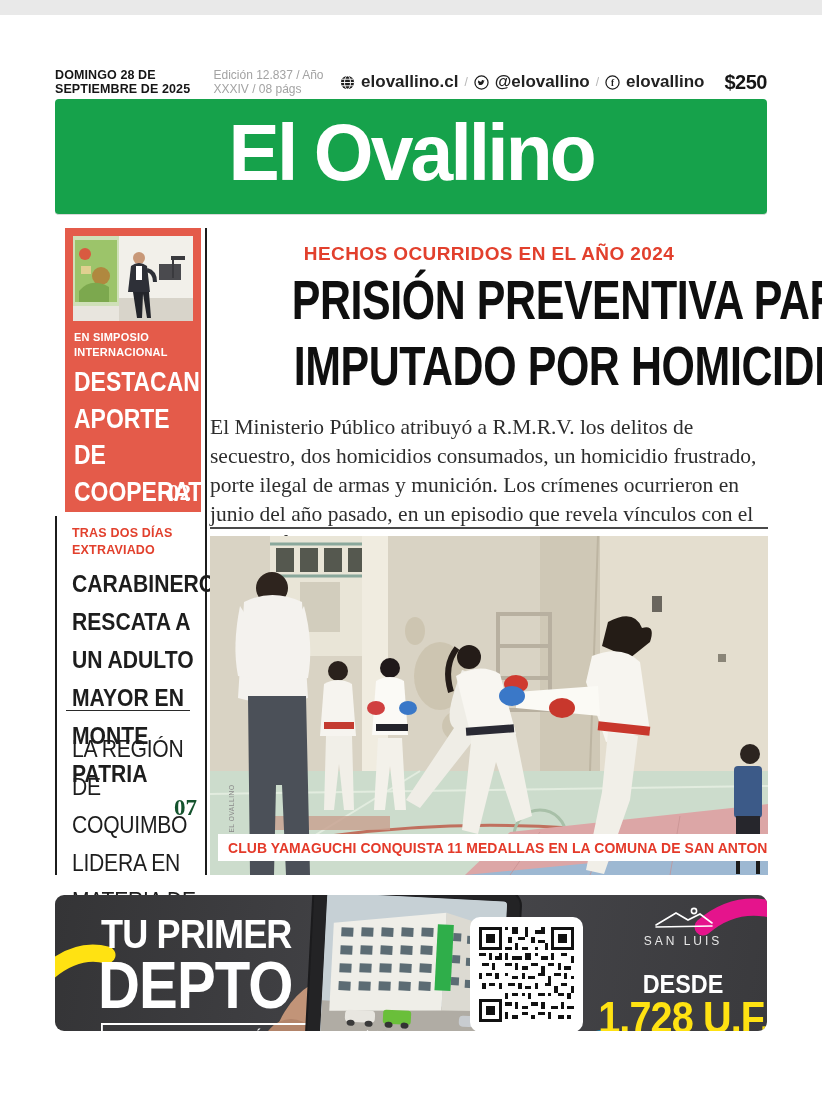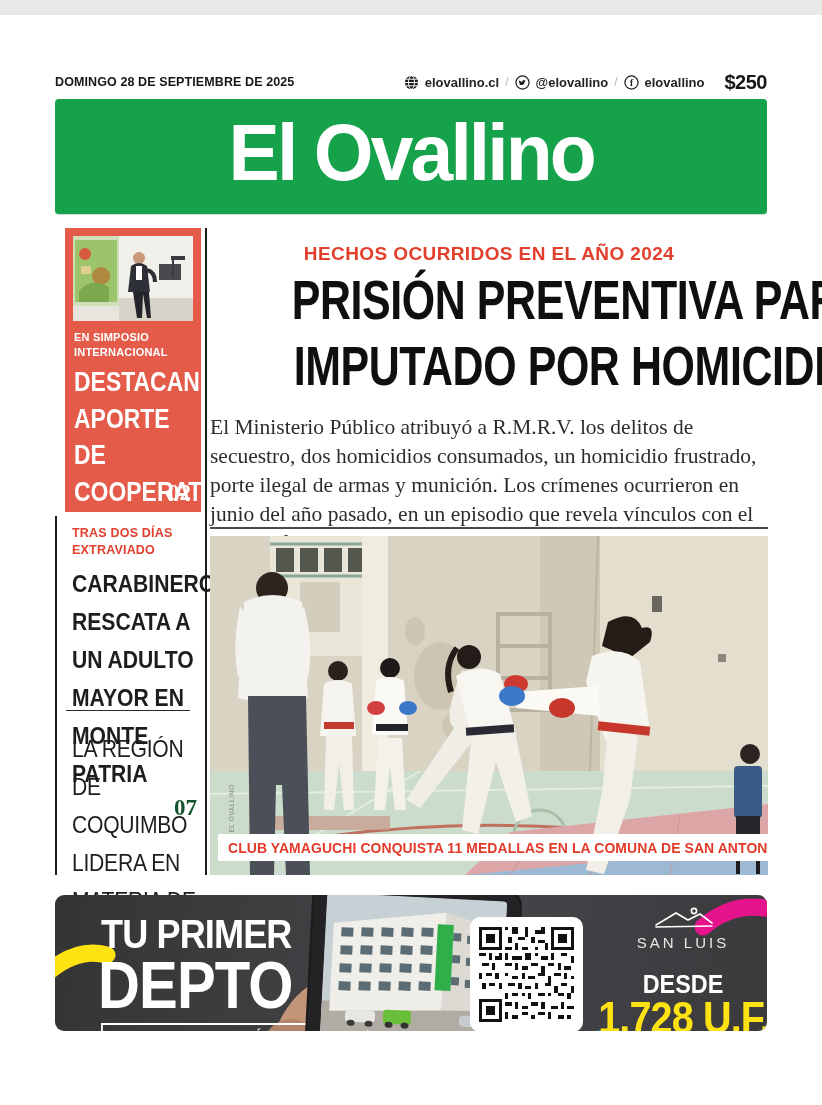--- a/index.html
+++ b/index.html
@@ -8,21 +8,21 @@
     position:relative; width:822px; height:1105px; margin:15px auto;
     background:#ffffff; overflow:hidden;
     font-family:"Liberation Sans", sans-serif; color:#161616;
   }
   
   .topbar { position:absolute; left:55px; top:56px; width:712px; height:22px;
     display:flex; align-items:center; }
   .date { font-weight:bold; font-size:12.5px; letter-spacing:.1px; }
   .edition { color:#a3a3a3; font-size:12px; margin-left:8px; }
   .topbar-right { margin-left:auto; display:flex; align-items:center; gap:6px; }
-  .soc { display:flex; align-items:center; gap:4px; font-size:13px; font-weight:bold; color:#222; }
+  .soc { display:flex; align-items:center; gap:4px; font-size:17px; font-weight:bold; color:#222; }
   .soc-sep { color:#b5b5b5; font-weight:400; font-size:12px; }
   .price { font-weight:bold; font-size:20px; margin-left:14px; letter-spacing:-.5px; }
   .icn { width:15px; height:15px; display:inline-block; }
   
   .masthead { position:absolute; left:55px; top:84px; width:712px; height:116px;
     background:#16a24b; border-radius:4px; display:flex; align-items:center; justify-content:center;
     border-bottom:1px solid #d9d9d9; }
   .masthead-title { color:#fff; font-weight:bold; font-size:80px; letter-spacing:-3px;
     display:inline-block; transform:scaleX(.96); padding-bottom:8px; }
   
@@ -86,35 +86,36 @@
   .screen { position:absolute; left:13px; top:10px; right:13px; bottom:10px; overflow:hidden;
     border-radius:4px; background:#c2ccd2; }
   .iserena { position:absolute; left:0; right:0; bottom:8px; text-align:center; color:#fff;
     font-size:21px; font-weight:bold; letter-spacing:.5px; text-shadow:0 1px 2px rgba(0,0,0,.5); }
   .iserena .mark { display:inline-block; width:16px; height:16px; background:#fff;
     clip-path:polygon(0 100%, 0 35%, 40% 0, 40% 55%, 100% 0, 100% 100%); margin-right:4px; }
   .qr-box { position:absolute; left:415px; top:22px; width:113px; height:115px;
     background:#fff; border-radius:10px; padding:9px; }
   .mirador { position:absolute; left:548px; top:12px; width:160px; text-align:center; color:#fff; }
   .mirador-name { font-size:27px; letter-spacing:.5px; font-weight:400; line-height:26px; }
-  .mirador-sub { font-size:15px; letter-spacing:3px; color:#e8e8e8; margin-top:1px; }
+  .mirador-sub { font-size:12px; letter-spacing:3px; color:#e8e8e8; margin-top:1px; }
   .ad-desde { position:absolute; left:548px; top:74px; width:160px; text-align:center;
     color:#fff; font-weight:800; font-size:26px; letter-spacing:0;
     transform:scaleX(.9); }
   .ad-price { position:absolute; left:514px; top:98px; width:230px; text-align:center;
     color:#ffe212; font-weight:800; font-size:44px; letter-spacing:-1px;
     transform:scaleX(.9); white-space:nowrap; }
 </style>
 </head>
 <body>
 
 <div class="page">
 
   <div class="topbar">
     <span class="date">DOMINGO 28 DE SEPTIEMBRE DE 2025</span>
+    <span class="edition">Edición 12.837 / Año XXXIV / 08 págs</span>
     <div class="topbar-right">
       <span class="icn">
         <svg viewBox="0 0 16 16" width="15" height="15">
             <circle cx="8" cy="8" r="7" fill="#1c1c1c"></circle>
             <g stroke="#fff" stroke-width="1" fill="none">
               <ellipse cx="8" cy="8" rx="3.2" ry="7"></ellipse>
               <line x1="1" y1="8" x2="15" y2="8"></line>
               <line x1="2" y1="4.5" x2="14" y2="4.5"></line>
               <line x1="2" y1="11.5" x2="14" y2="11.5"></line>
             </g>

